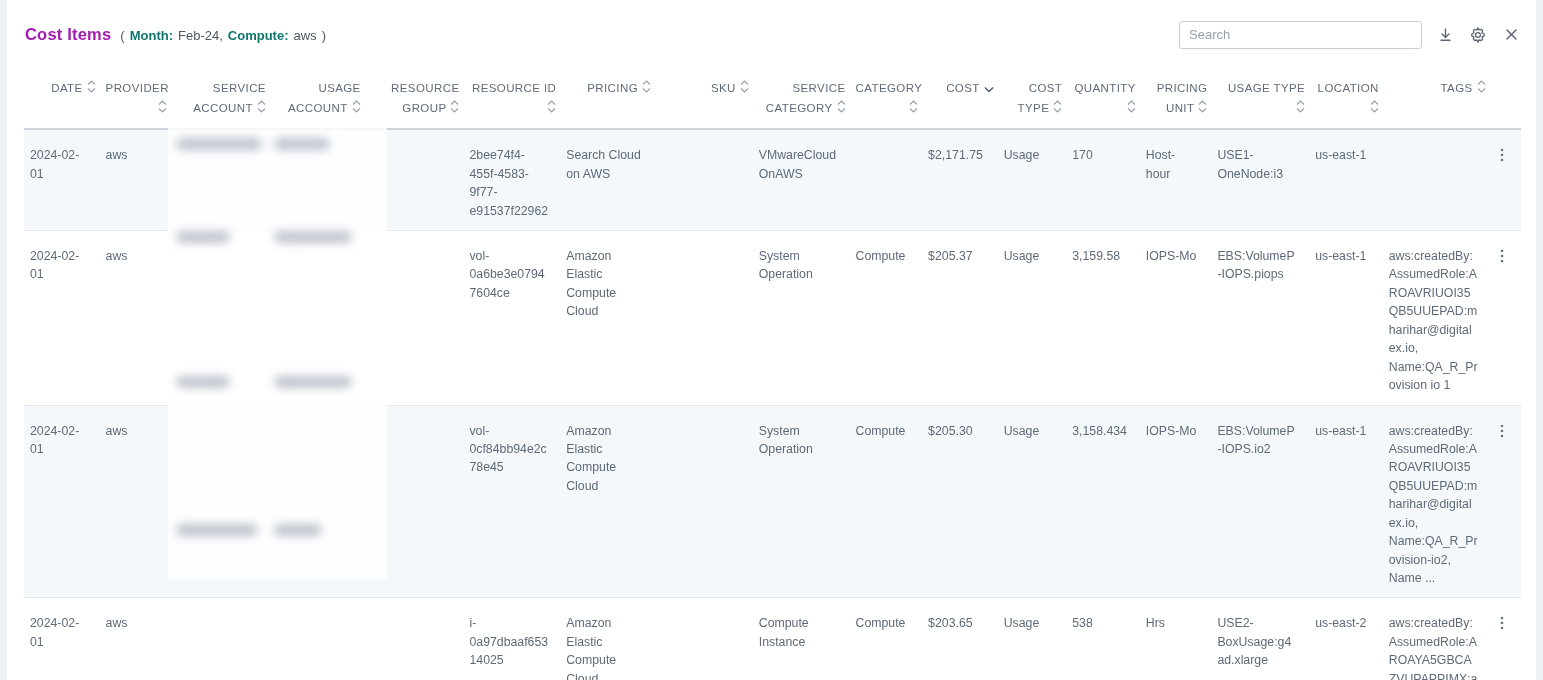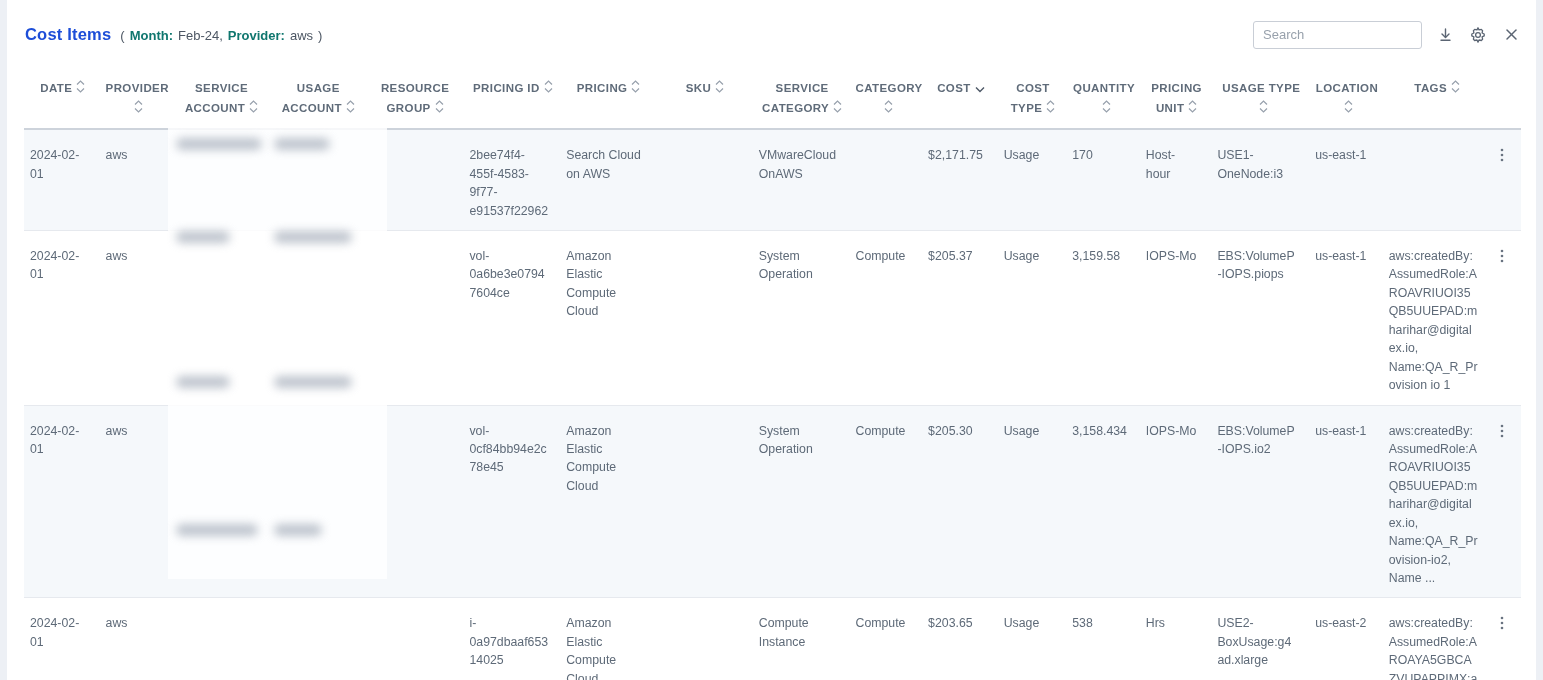--- a/index.html
+++ b/index.html
@@ -4,36 +4,36 @@
 <style>
   * { margin:0; padding:0; box-sizing:border-box; }
   html,body { width:1543px; height:680px; overflow:hidden;
     font-family:"Liberation Sans", sans-serif; background:#edf0f5; }
   .card { position:absolute; top:0; bottom:0; left:7px; right:7px; background:#ffffff; }
 
   
   .topbar { display:flex; align-items:center; justify-content:space-between;
     padding:13px 15px 0 18px; height:56px; }
   .title-wrap { display:inline-flex; align-items:baseline; gap:5px; white-space:nowrap; }
-  .title { font-size:16.5px; font-weight:700; color:#1d4ed8; letter-spacing:.2px; }
+  .title { font-size:16.5px; font-weight:700; color:#a21caf; letter-spacing:.2px; }
   .meta { display:inline-flex; align-items:baseline; gap:5px; font-size:13px; color:#4c5663; margin-left:4px; }
   .meta .b { font-weight:700; color:#0f766e; }
   .tools { display:flex; align-items:center; gap:13px; }
-  .search { width:169px; height:28px; border:1px solid #c9ced6; border-radius:3px;
+  .search { width:243px; height:28px; border:1px solid #c9ced6; border-radius:3px;
     font-size:13px; color:#4c5663; padding:0 9px; outline:none; background:#fff;
     font-family:"Liberation Sans", sans-serif; }
   .search::placeholder { color:#98a1ac; }
   .icon-btn { background:none; border:none; cursor:pointer; display:flex; align-items:center;
     justify-content:center; width:20px; height:20px; padding:0; }
 
   
   .table-wrap { position:relative; margin:0 15px 0 17px; }
   table { table-layout:fixed; width:1497px; border-collapse:collapse; margin-top:14px; }
-  th { text-align:center; vertical-align:top; padding:8px 4px 10px 6px;
-    font-size:11.5px; font-weight:700; color:#5f6b79; letter-spacing:.4px;
+  th { text-align:right; vertical-align:top; padding:8px 4px 10px 6px;
+    font-size:11.5px; font-weight:400; color:#5f6b79; letter-spacing:.4px;
     line-height:1.75; border-bottom:2px solid #cdd3db;margin-left:12px; }
   td { vertical-align:top; padding:16px 12px 10px 6px; font-size:12.3px; color:#5e6a78;
     line-height:1.5; overflow-wrap:anywhere; border-bottom:1px solid #e6e9ee; }
   tr.alt td { background:#f5f8fb; }
   tr.h1 { height:94px; } tr.h2 { height:145px; } tr.h3 { height:146px; } tr.h4 { height:164px; }
   .sort-svg { margin-left:4px; vertical-align:-1px; }
   .kebab-btn { background:none; border:none; cursor:pointer; padding:2px 4px; }
 
   
   .redact-overlay { position:absolute; left:144px; top:53px; width:219px; height:456px;
@@ -50,21 +50,21 @@
 
 <div class="card">
 
   <div class="topbar">
     <div class="title-wrap">
       <span class="title">Cost Items</span>
       <span class="meta">
         <span>(</span>
         <span class="b">Month:</span>
         <span>Feb-24,</span>
-        <span class="b">Provider:</span>
+        <span class="b">Compute:</span>
         <span>aws</span>
         <span>)</span>
       </span>
     </div>
     <div class="tools">
       <input class="search" type="text" placeholder="Search" style="">
       <button class="icon-btn">
         <svg width="17" height="17" viewBox="0 0 17 17" fill="none" stroke="#5b6573" stroke-width="1.4" stroke-linecap="round" stroke-linejoin="round">
           <path d="M8.5 3v8"></path>
             <path d="M5 8l3.5 3.5L12 8"></path>
@@ -123,21 +123,21 @@
                 <polyline points="1,8.5 4.5,12 8,8.5"></polyline>
               </svg></th>
           <th><span>USAGE ACCOUNT</span><svg class="sort-svg" width="9" height="13" viewBox="0 0 9 13" fill="none" stroke="#97a0ac" stroke-width="1.2">
                 <polyline points="1,4.5 4.5,1 8,4.5"></polyline>
                 <polyline points="1,8.5 4.5,12 8,8.5"></polyline>
               </svg></th>
           <th><span>RESOURCE GROUP</span><svg class="sort-svg" width="9" height="13" viewBox="0 0 9 13" fill="none" stroke="#97a0ac" stroke-width="1.2">
                 <polyline points="1,4.5 4.5,1 8,4.5"></polyline>
                 <polyline points="1,8.5 4.5,12 8,8.5"></polyline>
               </svg></th>
-          <th><span>PRICING ID</span><svg class="sort-svg" width="9" height="13" viewBox="0 0 9 13" fill="none" stroke="#97a0ac" stroke-width="1.2">
+          <th><span>RESOURCE ID</span><svg class="sort-svg" width="9" height="13" viewBox="0 0 9 13" fill="none" stroke="#97a0ac" stroke-width="1.2">
                 <polyline points="1,4.5 4.5,1 8,4.5"></polyline>
                 <polyline points="1,8.5 4.5,12 8,8.5"></polyline>
               </svg></th>
           <th><span>PRICING</span><svg class="sort-svg" width="9" height="13" viewBox="0 0 9 13" fill="none" stroke="#97a0ac" stroke-width="1.2">
                 <polyline points="1,4.5 4.5,1 8,4.5"></polyline>
                 <polyline points="1,8.5 4.5,12 8,8.5"></polyline>
               </svg></th>
           <th><span>SKU</span><svg class="sort-svg" width="9" height="13" viewBox="0 0 9 13" fill="none" stroke="#97a0ac" stroke-width="1.2">
                 <polyline points="1,4.5 4.5,1 8,4.5"></polyline>
                 <polyline points="1,8.5 4.5,12 8,8.5"></polyline>

